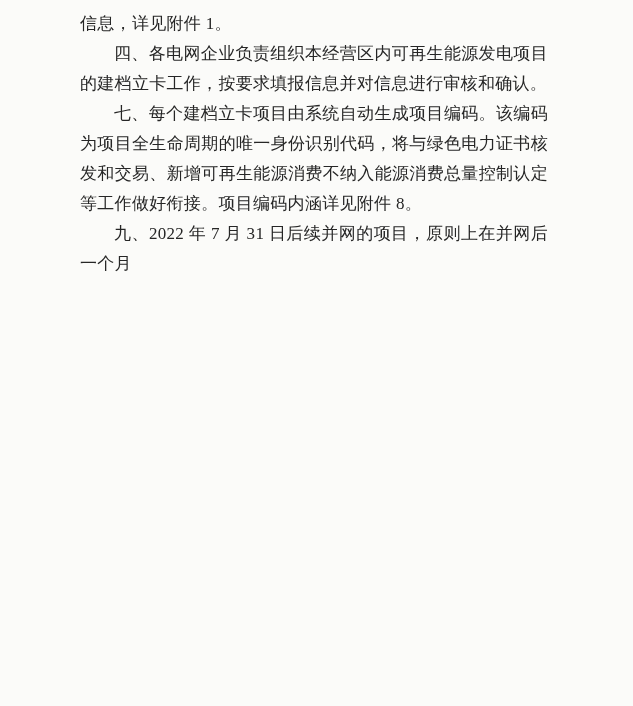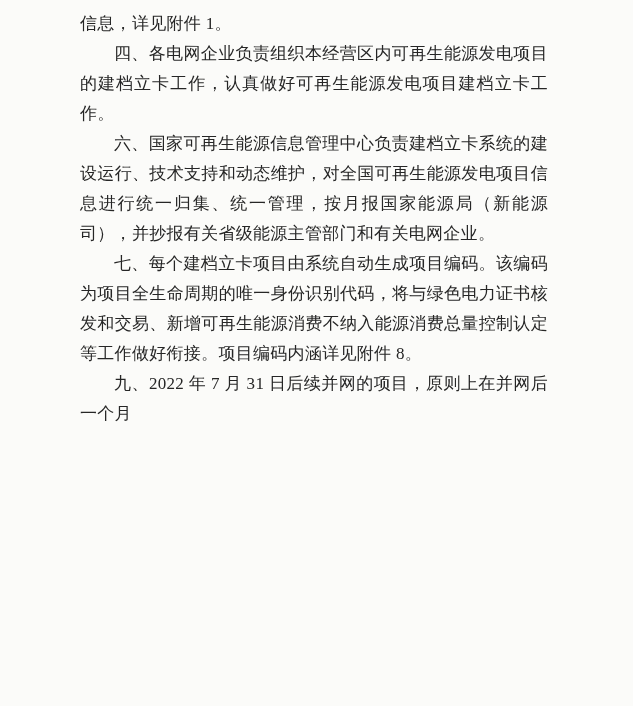--- a/index.html
+++ b/index.html
@@ -32,17 +32,16 @@
   }
   .page p.indent {
     text-indent: 2em;
   }
 </style>
 </head>
 <body>
 
 <div class="page">
   <p>信息，详见附件 1。</p>
-  <p class="indent">四、各电网企业负责组织本经营区内可再生能源发电项目的建档立卡工作，认真做好可再生能源发电项目建档立卡工作。</p>
-  <p class="indent">六、国家可再生能源信息管理中心负责建档立卡系统的建设运行、技术支持和动态维护，对全国可再生能源发电项目信息进行统一归集、统一管理，按月报国家能源局（新能源司），并抄报有关省级能源主管部门和有关电网企业。</p>
+  <p class="indent">四、各电网企业负责组织本经营区内可再生能源发电项目的建档立卡工作，按要求填报信息并对信息进行审核和确认。</p>
   <p class="indent">七、每个建档立卡项目由系统自动生成项目编码。该编码为项目全生命周期的唯一身份识别代码，将与绿色电力证书核发和交易、新增可再生能源消费不纳入能源消费总量控制认定等工作做好衔接。项目编码内涵详见附件 8。</p>
   <p class="indent">九、2022 年 7 月 31 日后续并网的项目，原则上在并网后一个月</p>
 </div>
 
 </body></html>

